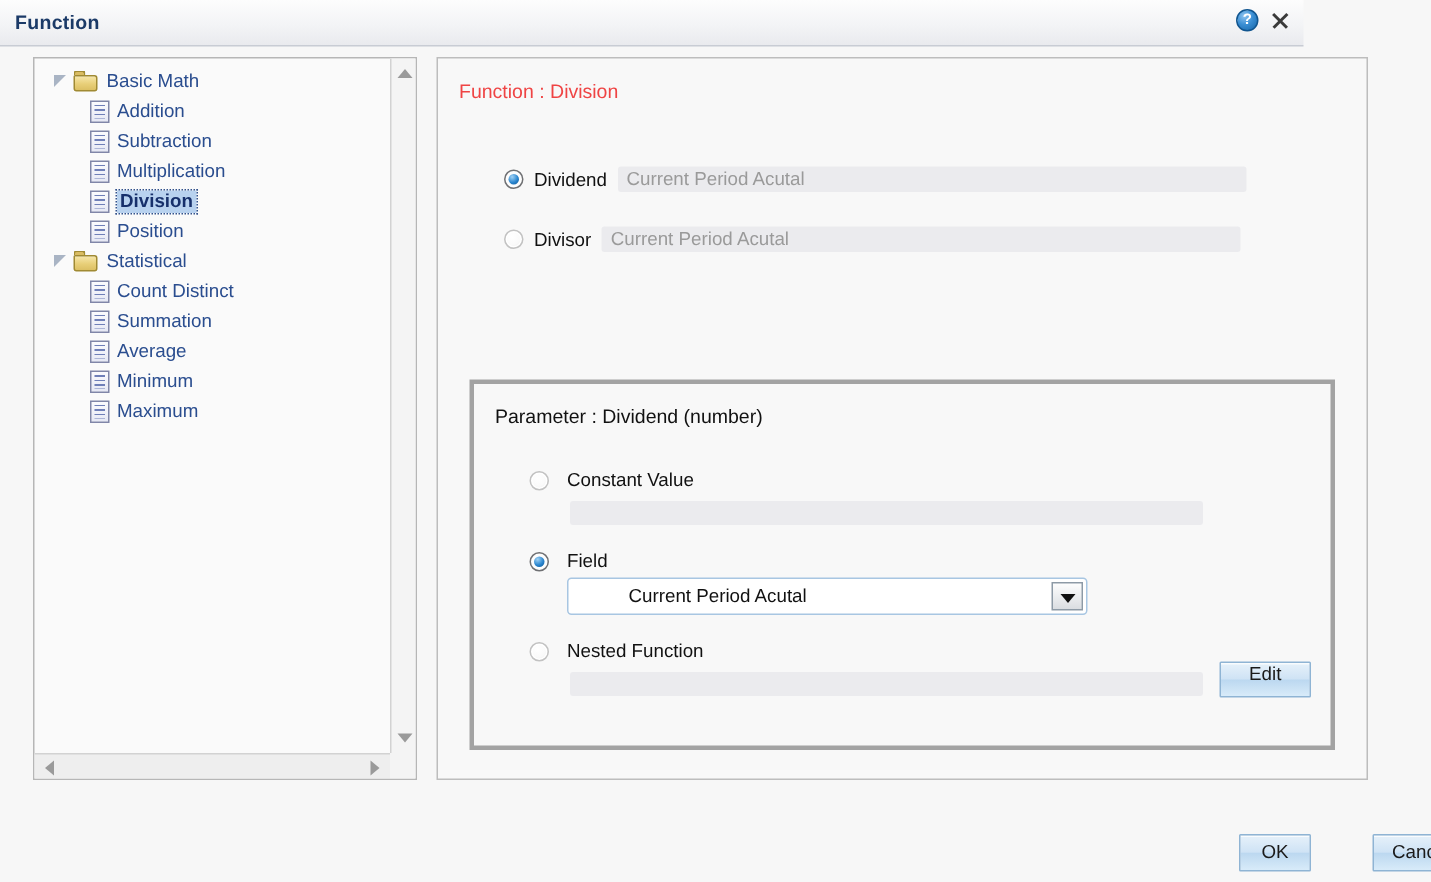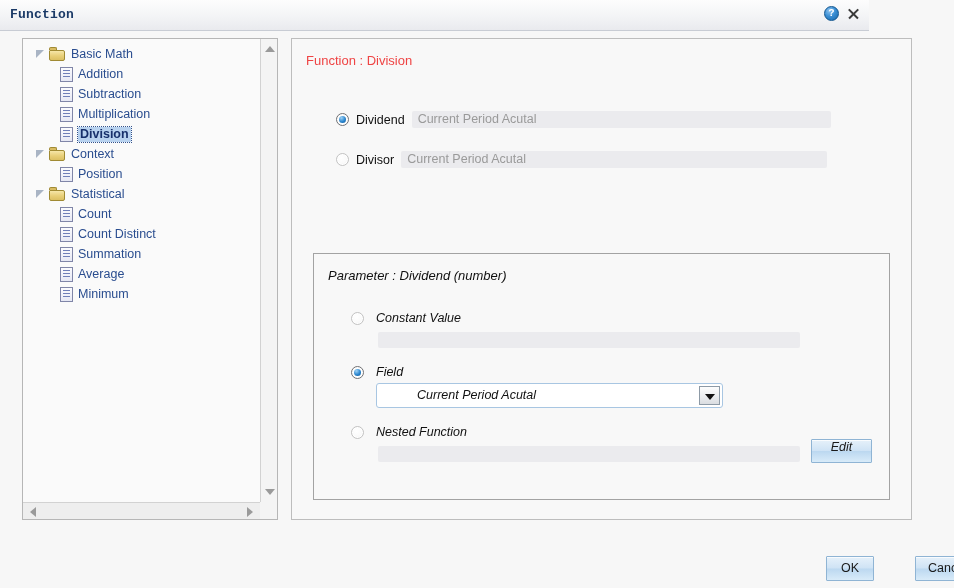--- a/index.html
+++ b/index.html
@@ -18,21 +18,20 @@
   }
 
   
   #titlebar {
     position: absolute;
     left: 0; top: 0;
     width: 869px; height: 31px;
     background: linear-gradient(to bottom, #fdfdfd 0%, #f3f4f6 55%, #e9eaee 100%);
     border-bottom: 1px solid #c8ccd4;
     box-sizing: border-box;
-    font-family: Liberation Mono, monospace;
   }
   #titlebar .title {
     position: absolute;
     left: 10px; top: 7px;
     font-size: 13px;
     font-weight: bold;
     color: #1b3a67;
     letter-spacing: .2px;
   }
   #titlebar .tb-icons {
@@ -298,24 +297,23 @@
     white-space: nowrap;
   }
   #field-dividend { width: 419px; }
   #field-divisor  { width: 426px; }
 
   
   #param-box {
     position: absolute;
     left: 21px; top: 214px;
     width: 577px; height: 247px;
-    border: 1px solid #a3a3a3;
+    border: 3px solid #a3a3a3;
     background: #f8f8f8;
     box-sizing: border-box;
-    font-style: italic;
   }
   #param-heading {
     position: absolute;
     left: 14px; top: 14px;
     font-size: 13px;
     color: #111;
   }
   .param-row {
     position: absolute;
     left: 37px;
@@ -443,53 +441,48 @@
         <span class="tree-label">Subtraction</span>
       </div>
       <div class="tree-node child">
         <span class="doc-icon"></span>
         <span class="tree-label">Multiplication</span>
       </div>
       <div class="tree-node child selected">
         <span class="doc-icon"></span>
         <span class="tree-label">Division</span>
       </div>
-      <div class="tree-node">
-        <span class="twisty"></span>
-        <span class="folder-icon"></span>
-        <span class="tree-label">Context</span>
-      </div>
       <div class="tree-node child">
         <span class="doc-icon"></span>
         <span class="tree-label">Position</span>
       </div>
       <div class="tree-node">
         <span class="twisty"></span>
         <span class="folder-icon"></span>
         <span class="tree-label">Statistical</span>
       </div>
       <div class="tree-node child">
         <span class="doc-icon"></span>
-        <span class="tree-label">Count</span>
-      </div>
-      <div class="tree-node child">
-        <span class="doc-icon"></span>
         <span class="tree-label">Count Distinct</span>
       </div>
       <div class="tree-node child">
         <span class="doc-icon"></span>
         <span class="tree-label">Summation</span>
       </div>
       <div class="tree-node child">
         <span class="doc-icon"></span>
         <span class="tree-label">Average</span>
       </div>
       <div class="tree-node child">
         <span class="doc-icon"></span>
         <span class="tree-label">Minimum</span>
+      </div>
+      <div class="tree-node child">
+        <span class="doc-icon"></span>
+        <span class="tree-label">Maximum</span>
       </div>
     </div>
 
   <div class="vscroll">
     <div class="sb-arrow sb-up"></div>
     <div class="sb-arrow sb-down"></div>
   </div>
   <div class="hscroll">
     <div class="hthumb"></div>
     <div class="sb-arrow sb-left"></div>

